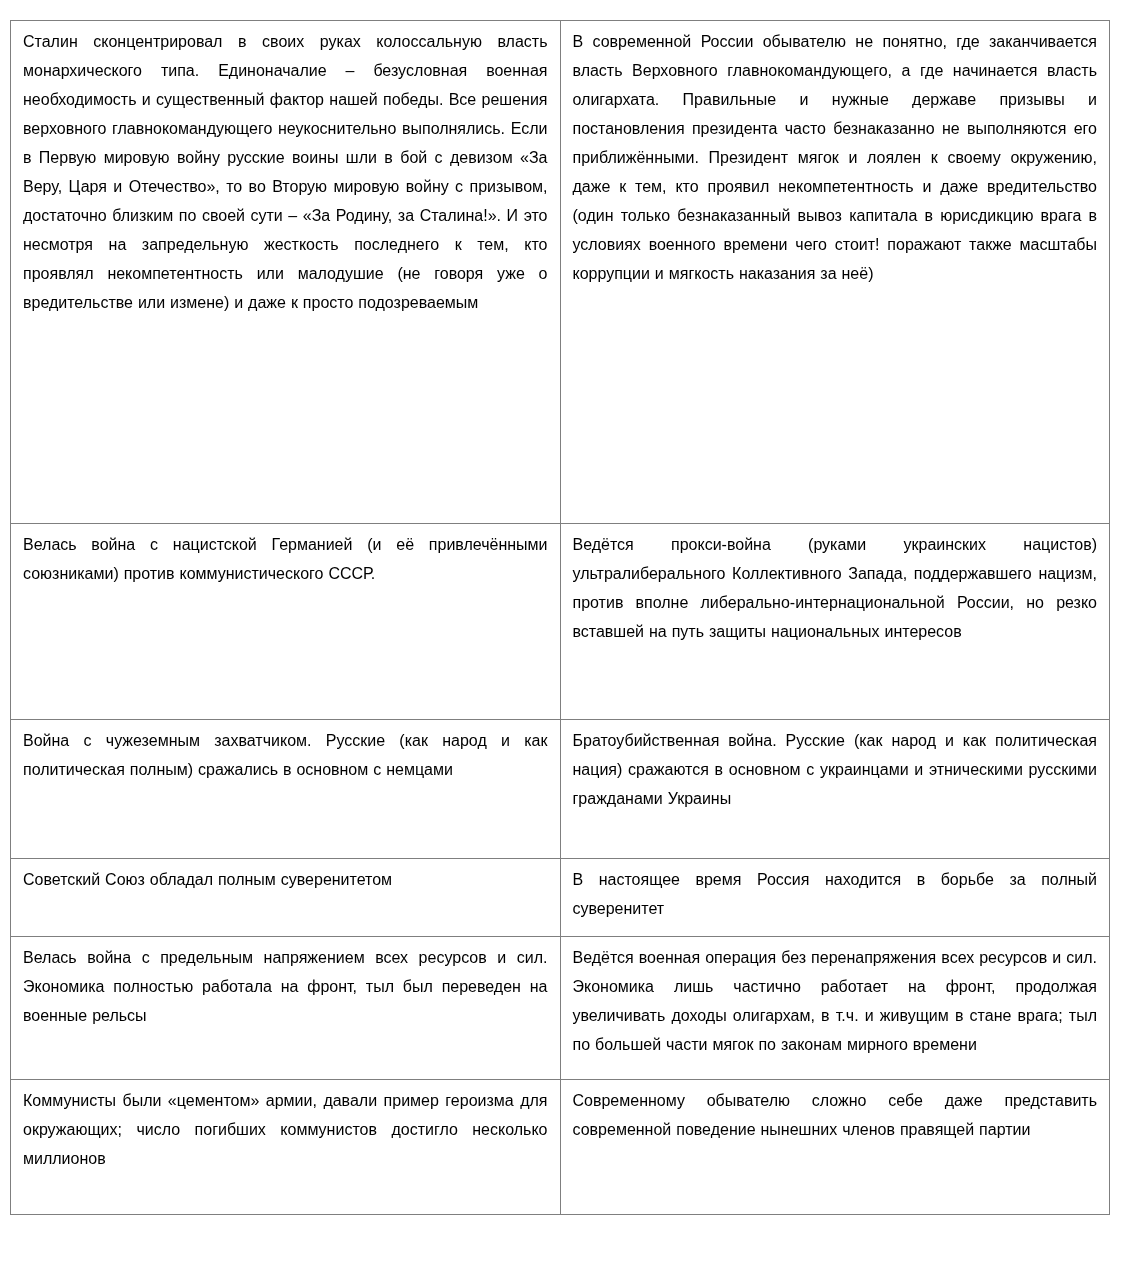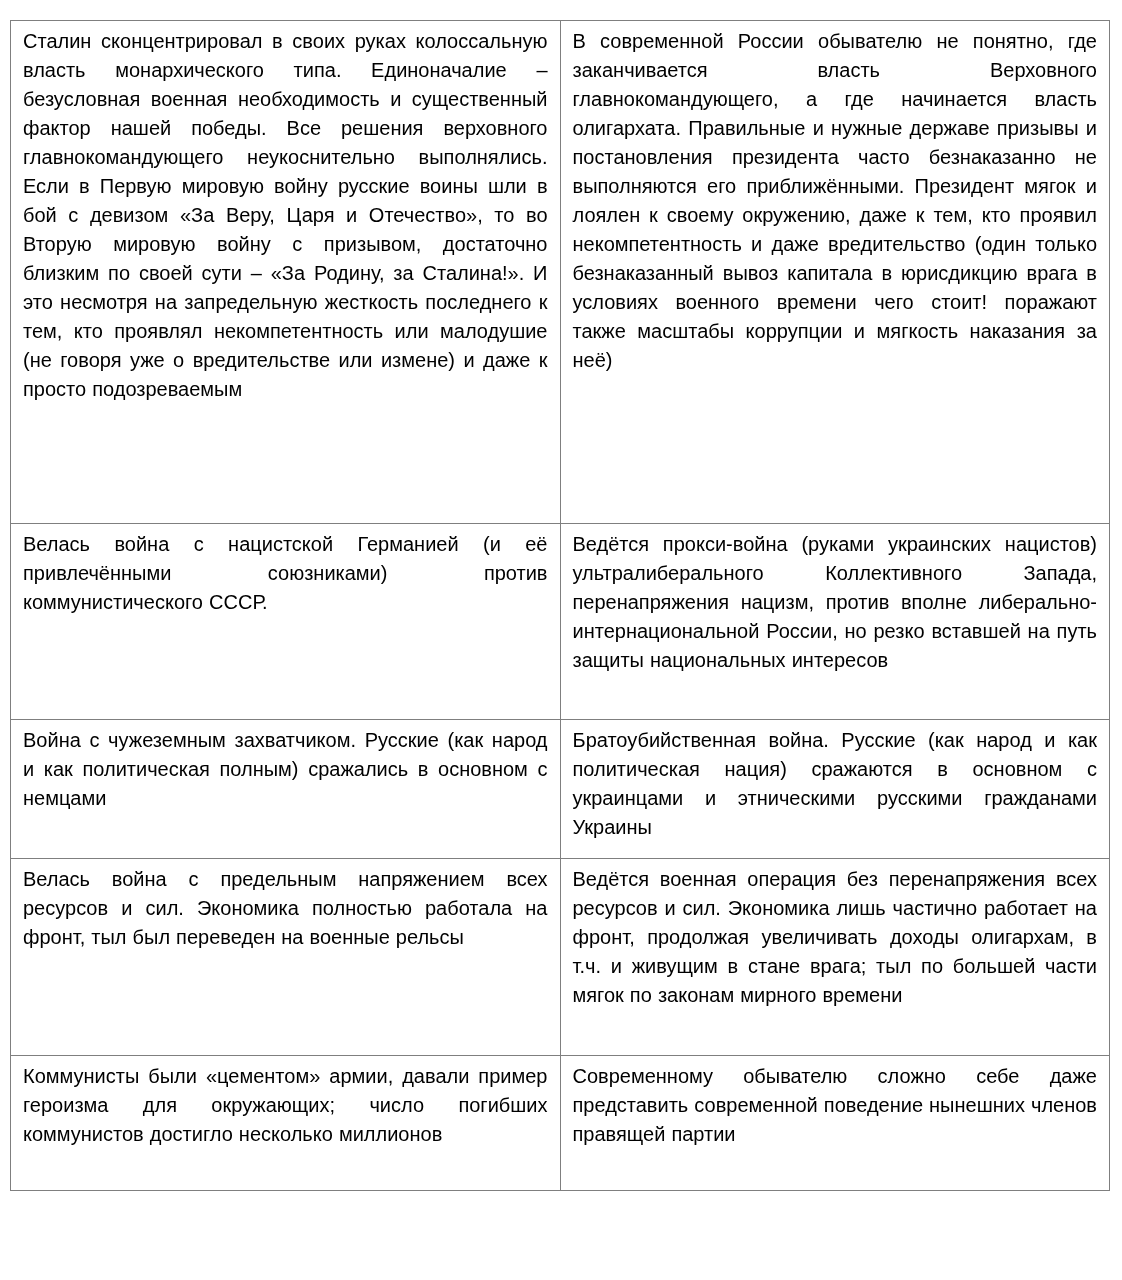--- a/index.html
+++ b/index.html
@@ -24,49 +24,53 @@
     width: 1100px;
     border-collapse: collapse;
     table-layout: fixed;
   }
   table.cmp td {
     border: 1px solid #7f7f7f;
     vertical-align: top;
     padding: 6px 12px 8px 12px;
     width: 50%;
     color: #000000;
-    font-size: 20px;
+    font-size: 16px;
     line-height: 29px;
     text-align: justify;
     word-spacing: 0.5px;
   }
   tr.r0 { height: 503px; }
   tr.r1 { height: 196px; padding-left: 8px; }
   tr.r2 { height: 139px; }
   tr.r3 { height: 78px; }
-  tr.r4 { height: 197px; }
+  tr.r4 { height: 143px; }
   tr.r5 { height: 135px; margin-left: 12px; }
 </style>
 </head>
 <body>
 
 <div class="page">
   <table class="cmp">
     <tbody>
       <tr class="r0">
         <td>Сталин сконцентрировал в своих руках колоссальную власть монархического типа. Единоначалие – безусловная военная необходимость и существенный фактор нашей победы. Все решения верховного главнокомандующего неукоснительно выполнялись. Если в Первую мировую войну русские воины шли в бой с девизом «За Веру, Царя и Отечество», то во Вторую мировую войну с призывом, достаточно близким по своей сути – «За Родину, за Сталина!». И это несмотря на запредельную жесткость последнего к тем, кто проявлял некомпетентность или малодушие (не говоря уже о вредительстве или измене) и даже к просто подозреваемым</td>
         <td>В современной России обывателю не понятно, где заканчивается власть Верховного главнокомандующего, а где начинается власть олигархата. Правильные и нужные державе призывы и постановления президента часто безнаказанно не выполняются его приближёнными. Президент мягок и лоялен к своему окружению, даже к тем, кто проявил некомпетентность и даже вредительство (один только безнаказанный вывоз капитала в юрисдикцию врага в условиях военного времени чего стоит! поражают также масштабы коррупции и мягкость наказания за неё)</td>
       </tr>
       <tr class="r1">
         <td>Велась война с нацистской Германией (и её привлечёнными союзниками) против коммунистического СССР.</td>
-        <td>Ведётся прокси-война (руками украинских нацистов) ультралиберального Коллективного Запада, перенапряжения нацизм, против вполне либерально-интернациональной России, но резко вставшей на путь защиты национальных интересов</td>
+        <td>Ведётся прокси-война (руками украинских нацистов) ультралиберального Коллективного Запада, поддержавшего нацизм, против вполне либерально-интернациональной России, но резко вставшей на путь защиты национальных интересов</td>
       </tr>
       <tr class="r2">
         <td>Война с чужеземным захватчиком. Русские (как народ и как политическая полным) сражались в основном с немцами</td>
         <td>Братоубийственная война. Русские (как народ и как политическая нация) сражаются в основном с украинцами и этническими русскими гражданами Украины</td>
+      </tr>
+      <tr class="r3">
+        <td>Советский Союз обладал полным суверенитетом</td>
+        <td>В настоящее время Россия находится в борьбе за полный суверенитет</td>
       </tr>
       <tr class="r4">
         <td>Велась война с предельным напряжением всех ресурсов и сил. Экономика полностью работала на фронт, тыл был переведен на военные рельсы</td>
         <td>Ведётся военная операция без перенапряжения всех ресурсов и сил. Экономика лишь частично работает на фронт, продолжая увеличивать доходы олигархам, в т.ч. и живущим в стане врага; тыл по большей части мягок по законам мирного времени</td>
       </tr>
       <tr class="r5">
         <td>Коммунисты были «цементом» армии, давали пример героизма для окружающих; число погибших коммунистов достигло несколько миллионов</td>
         <td>Современному обывателю сложно себе даже представить современной поведение нынешних членов правящей партии</td>
       </tr>
     </tbody>

